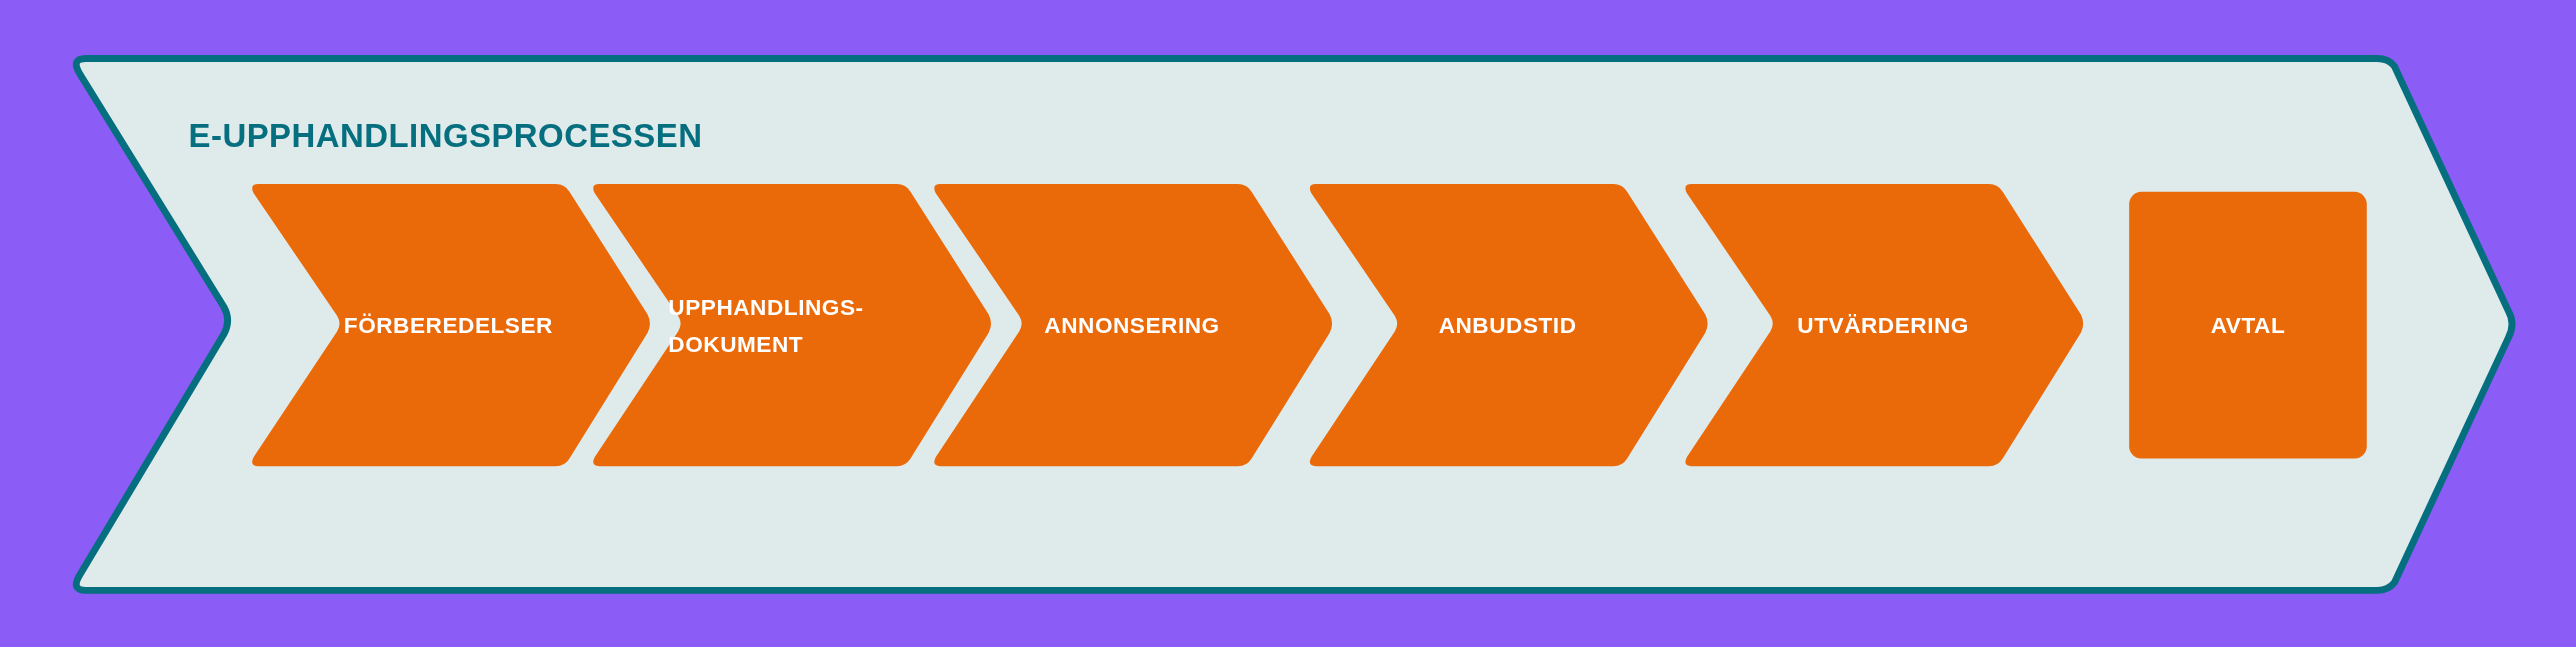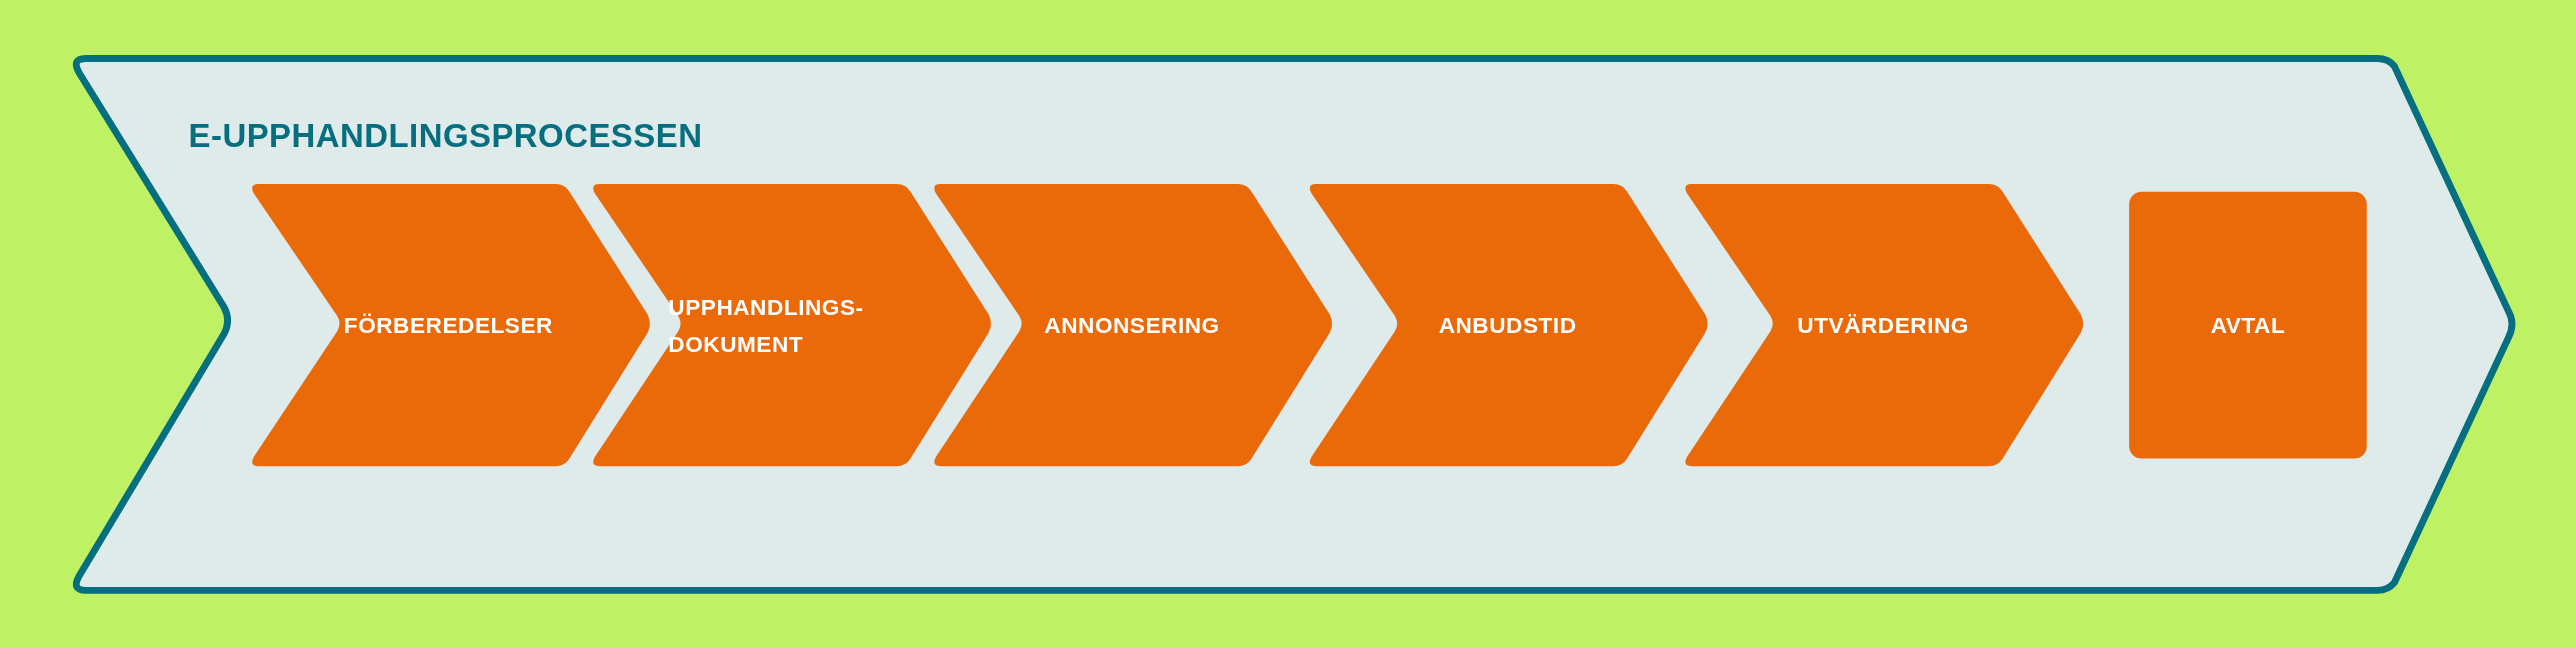--- a/index.html
+++ b/index.html
@@ -10,21 +10,21 @@
   body {
     width: 2576px;
     height: 648px;
     font-family: "Liberation Sans", sans-serif;
     overflow: hidden;
   }
   #stage {
     position: relative;
     width: 2576px;
     height: 648px;
-    background: #bef264;
+    background: #8b5cf6;
   }
   #diagram-svg {
     position: absolute;
     left: 0;
     top: 0;
     width: 2576px;
     height: 648px;
     display: block;
   }
   .banner-title {

